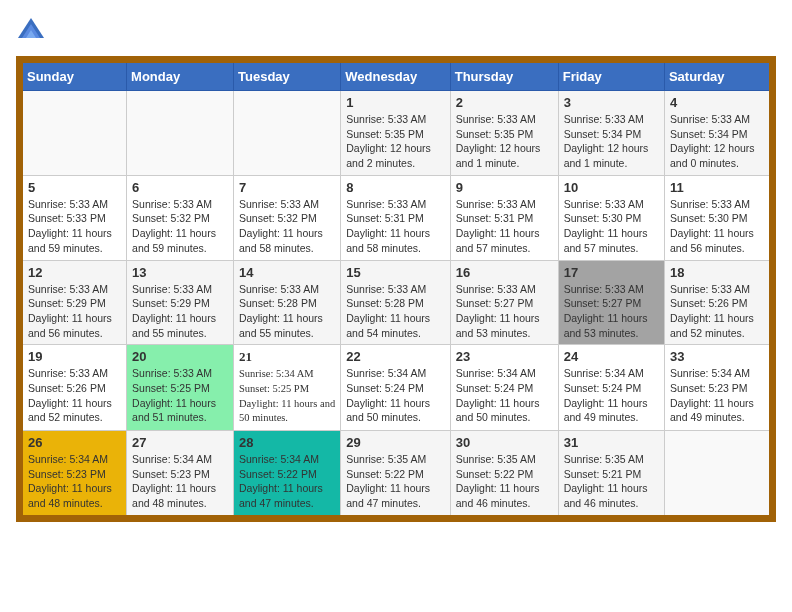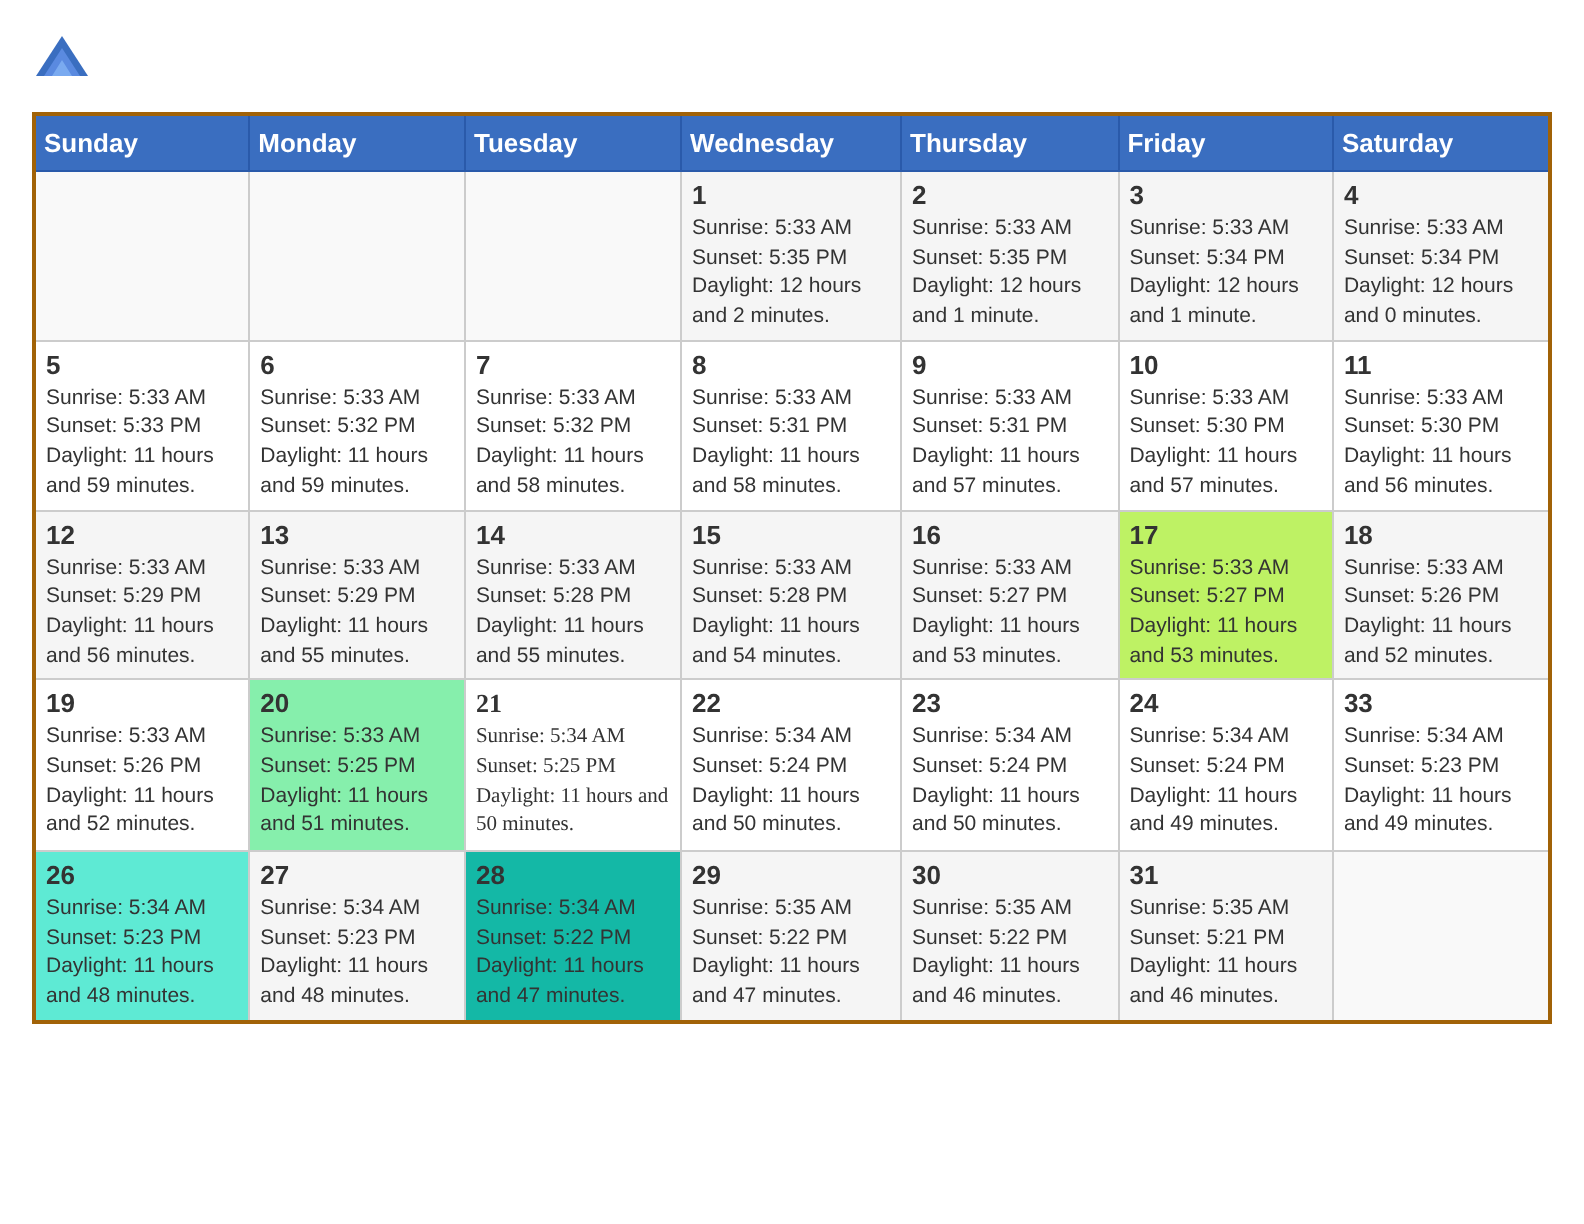--- a/index.html
+++ b/index.html
@@ -48,21 +48,21 @@
       font-weight: normal;
       color: #222;
     }
     .location {
       font-size: 14px;
       color: #444;
     }
     .calendar {
       width: 100%;
       border-collapse: collapse;
-      border: 2px solid #a16207;
+      border: 7px solid #a16207;
     }
     .calendar th {
       background: #3a6ec0;
       color: #fff;
       font-size: 13px;
       font-weight: bold;
       padding: 6px 4px;
       text-align: left;
       border: 1px solid #2a5aaa;
     }
@@ -228,21 +228,21 @@
           <div class="day-detail" style="white-space: pre-line;">Sunrise: 5:33 AM
 Sunset: 5:28 PM
 Daylight: 11 hours and 54 minutes.</div>
         </td>
         <td style="background: rgb(245, 245, 245);">
           <span class="day-number">16</span>
           <div class="day-detail" style="white-space: pre-line;">Sunrise: 5:33 AM
 Sunset: 5:27 PM
 Daylight: 11 hours and 53 minutes.</div>
         </td>
-        <td style="background: #bef264; margin-left: 40px;">
+        <td style="background: #a3a3a3; margin-left: 40px;">
           <span class="day-number">17</span>
           <div class="day-detail" style="white-space: pre-line;">Sunrise: 5:33 AM
 Sunset: 5:27 PM
 Daylight: 11 hours and 53 minutes.</div>
         </td>
         <td style="background: rgb(245, 245, 245);">
           <span class="day-number">18</span>
           <div class="day-detail" style="white-space: pre-line;">Sunrise: 5:33 AM
 Sunset: 5:26 PM
 Daylight: 11 hours and 52 minutes.</div>
@@ -286,21 +286,21 @@
 Daylight: 11 hours and 49 minutes.</div>
         </td>
         <td style="background: rgb(255, 255, 255);">
           <span class="day-number">33</span>
           <div class="day-detail" style="white-space: pre-line;">Sunrise: 5:34 AM
 Sunset: 5:23 PM
 Daylight: 11 hours and 49 minutes.</div>
         </td>
       </tr>
       <tr>
-        <td style="background: #5eead4;">
+        <td style="background: #eab308;">
           <span class="day-number">26</span>
           <div class="day-detail" style="white-space: pre-line;">Sunrise: 5:34 AM
 Sunset: 5:23 PM
 Daylight: 11 hours and 48 minutes.</div>
         </td>
         <td style="background: rgb(245, 245, 245);">
           <span class="day-number">27</span>
           <div class="day-detail" style="white-space: pre-line;">Sunrise: 5:34 AM
 Sunset: 5:23 PM
 Daylight: 11 hours and 48 minutes.</div>

